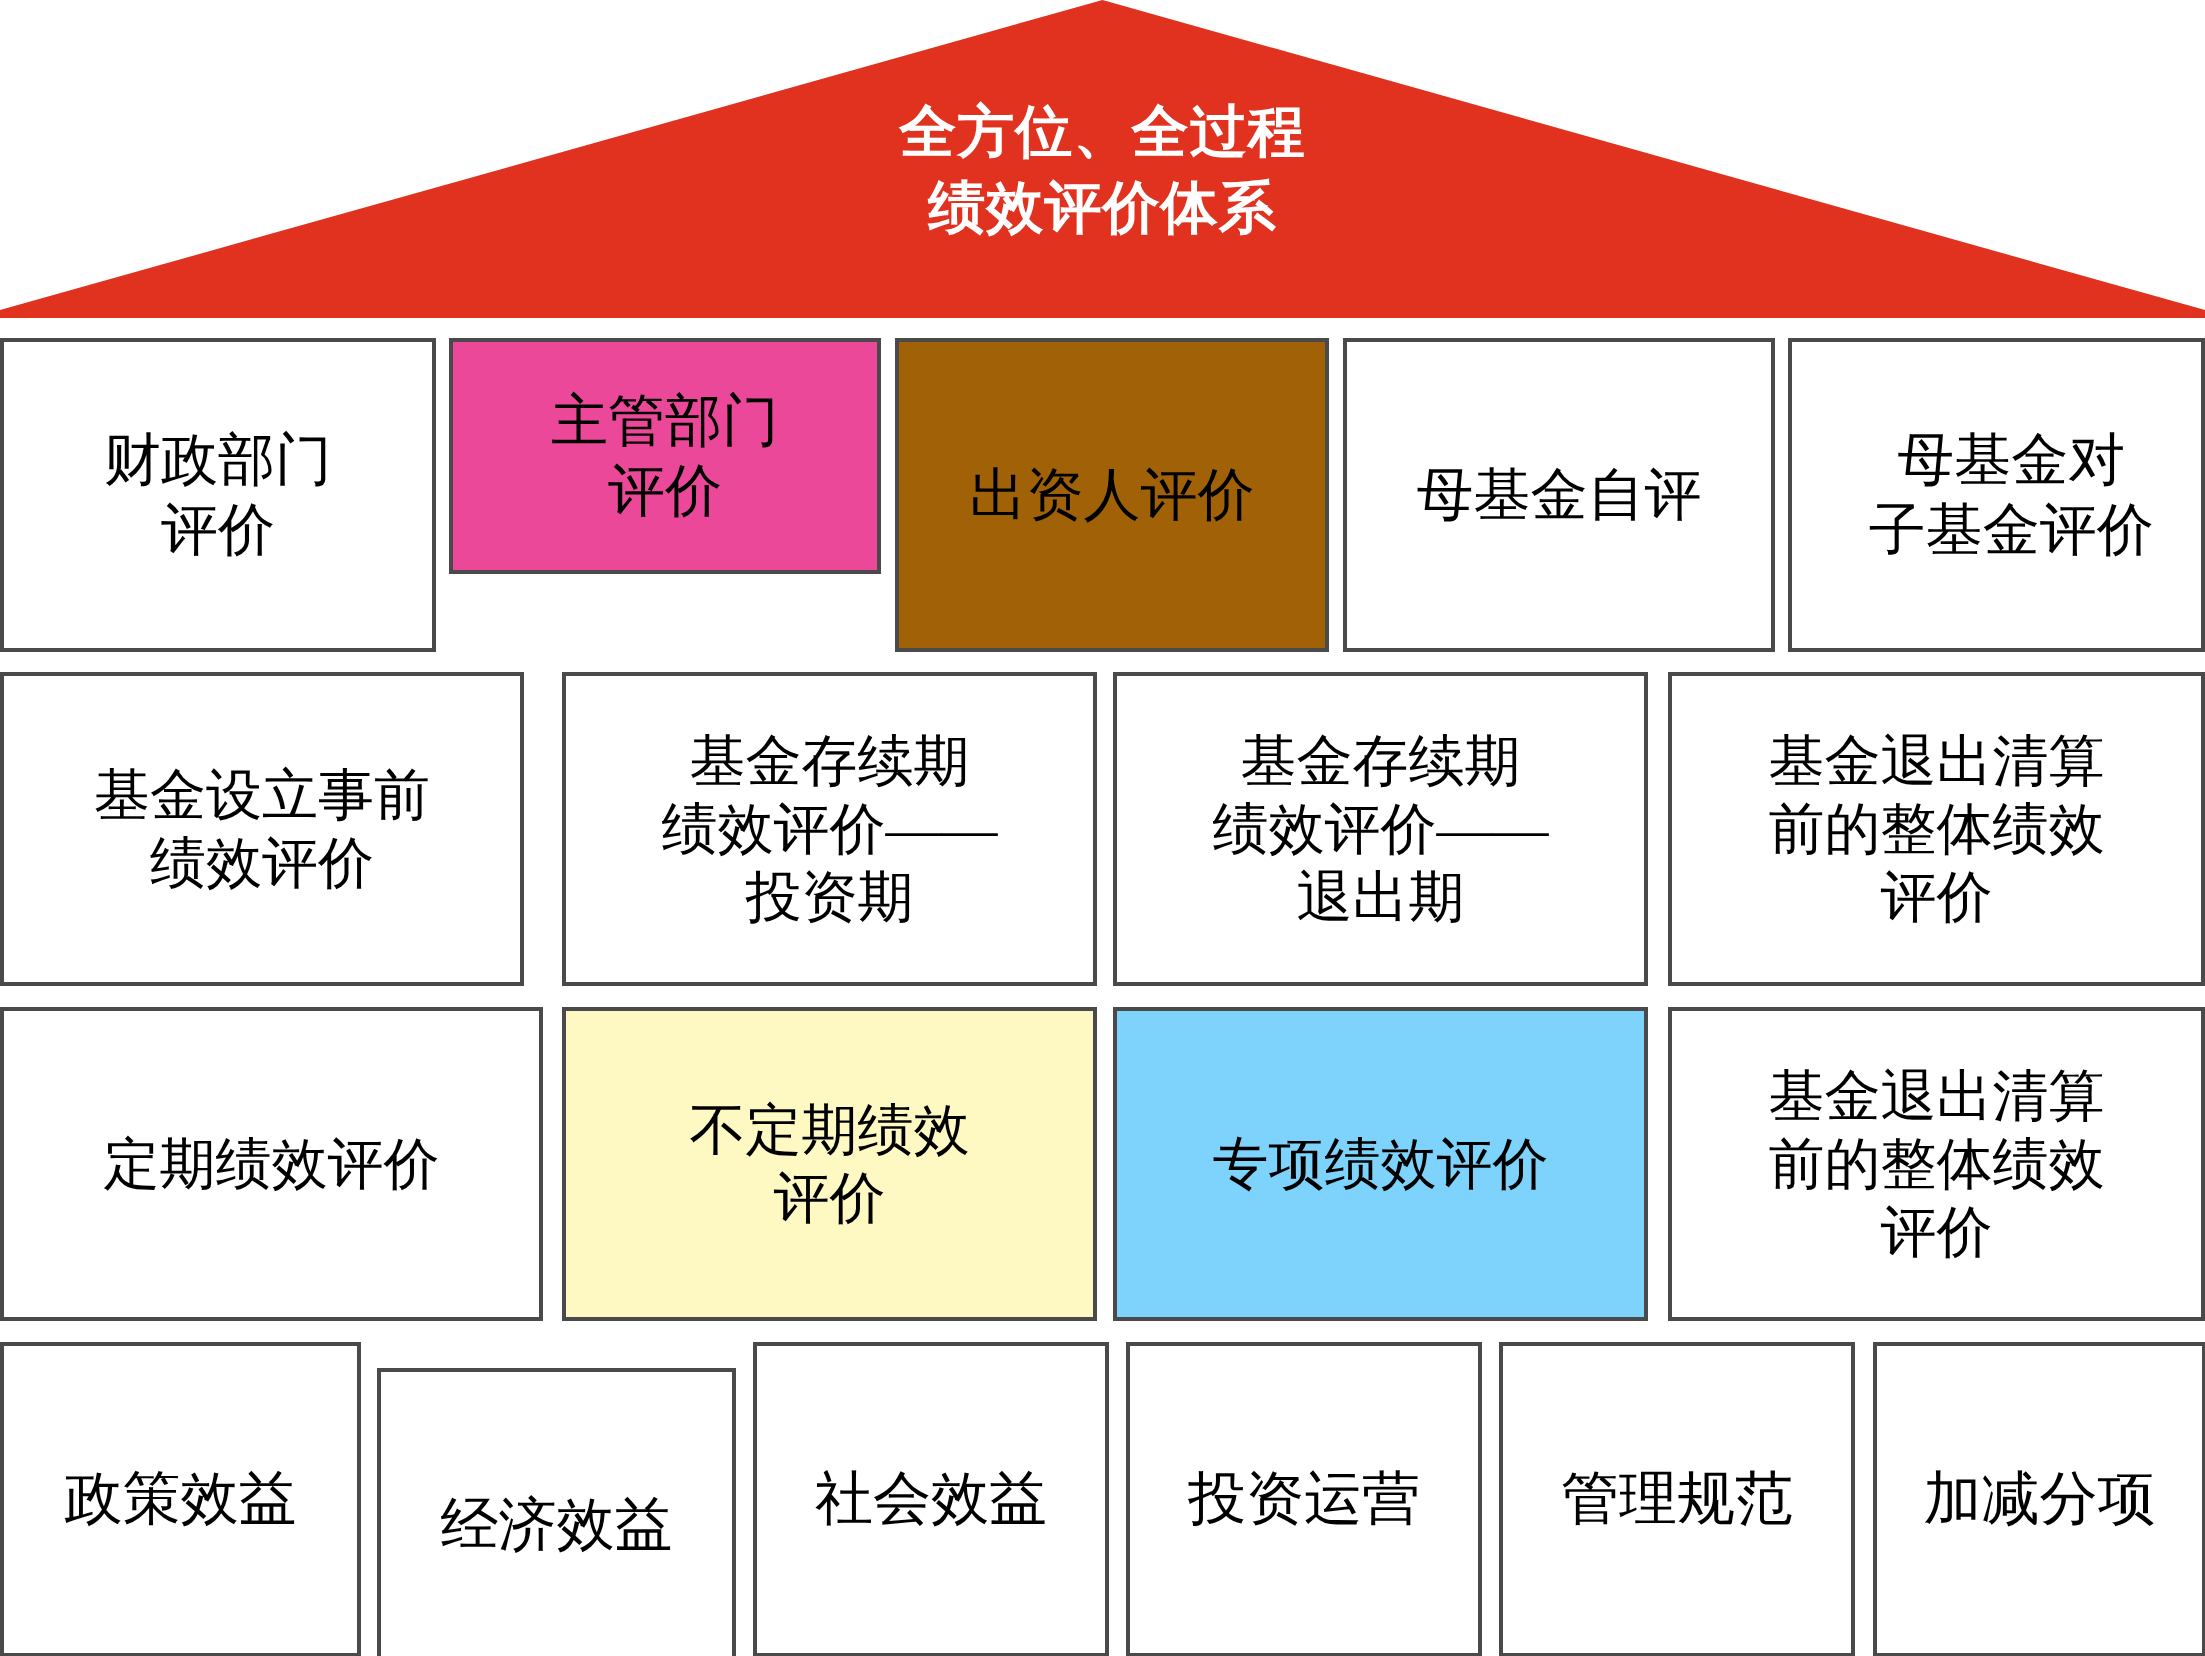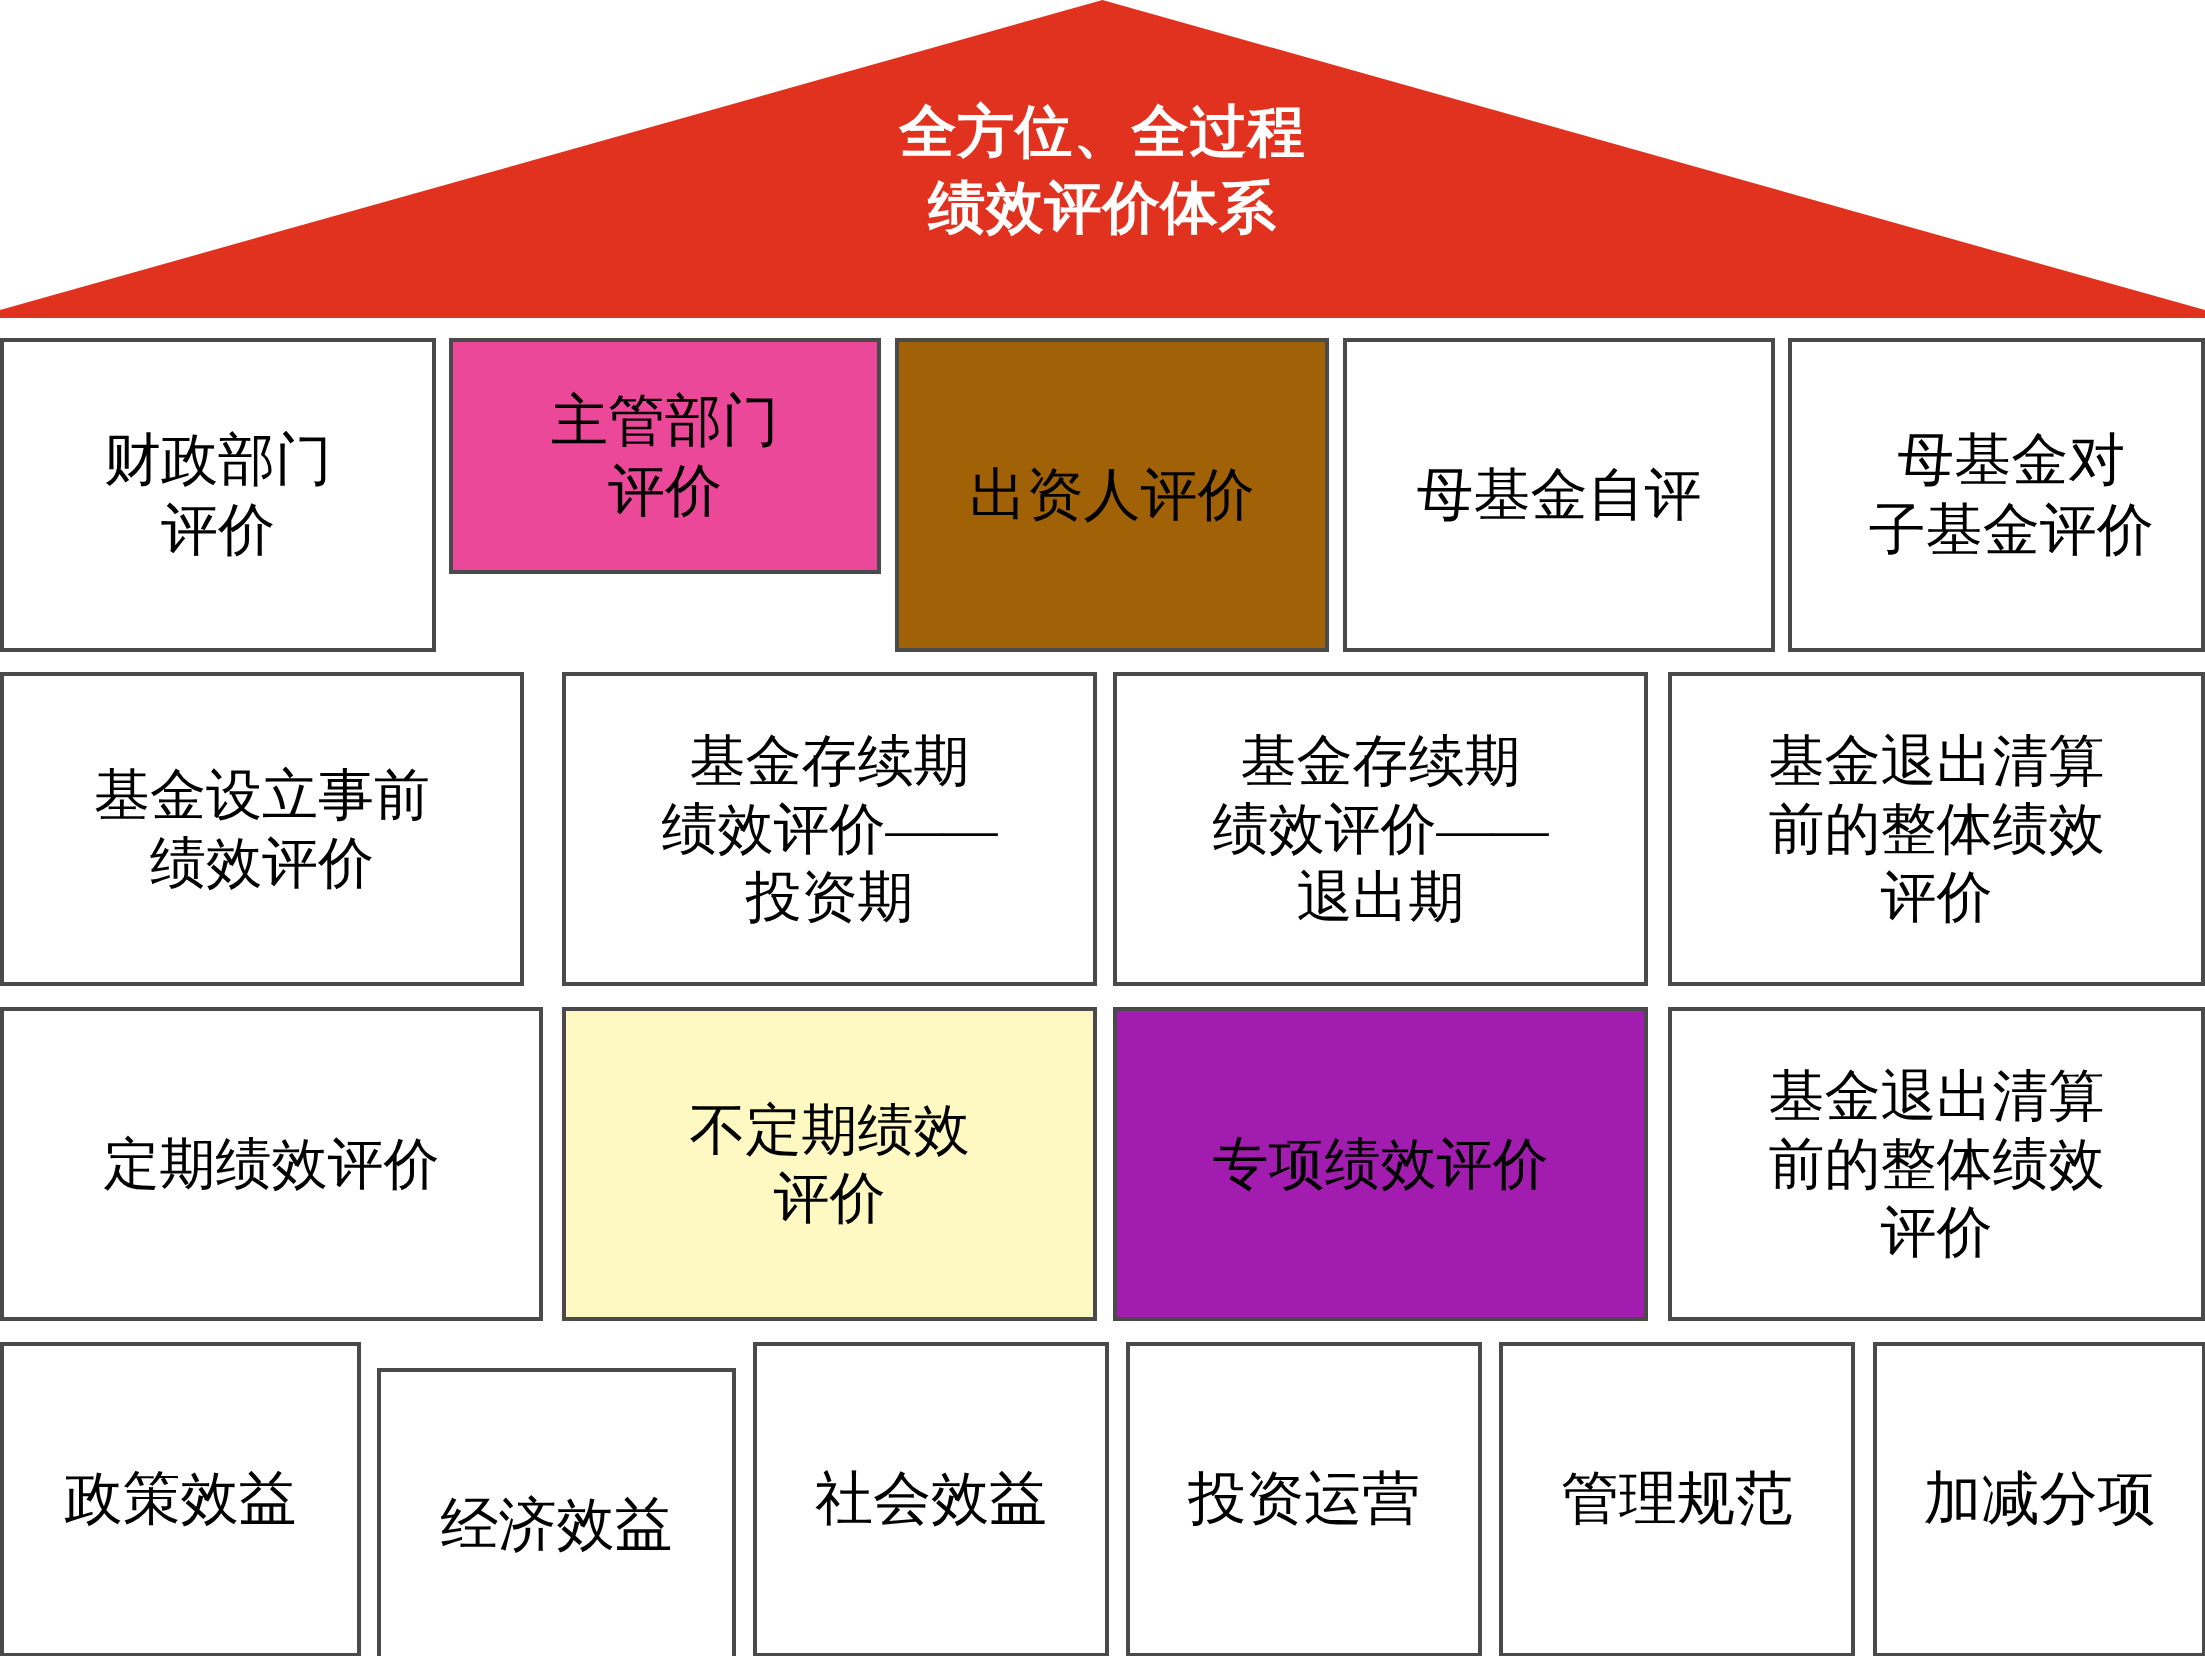--- a/index.html
+++ b/index.html
@@ -118,21 +118,21 @@
   <div class="box r2" style="left: 1668px; top: 672px; width: 537px; height: 314px; border-color: rgb(74, 74, 74); background: rgb(255, 255, 255);">
     <span class="label" style="color: rgb(0, 0, 0);">基金退出清算<br>前的整体绩效<br>评价</span>
   </div>
 
   <div class="box r3" style="left: 0px; top: 1007px; width: 543px; height: 314px; border-color: rgb(74, 74, 74); background: rgb(255, 255, 255);">
     <span class="label" style="color: rgb(0, 0, 0);">定期绩效评价</span>
   </div>
   <div class="box r3" style="left: 562px; top: 1007px; width: 535px; height: 314px; border-color: rgb(74, 74, 74); background: #fef9c3;">
     <span class="label" style="color: rgb(0, 0, 0);">不定期绩效<br>评价</span>
   </div>
-  <div class="box r3" style="left: 1113px; top: 1007px; width: 535px; height: 314px; border-color: rgb(74, 74, 74); background: #a21caf;">
+  <div class="box r3" style="left: 1113px; top: 1007px; width: 535px; height: 314px; border-color: rgb(74, 74, 74); background: #7dd3fc;">
     <span class="label" style="color: rgb(0, 0, 0);">专项绩效评价</span>
   </div>
   <div class="box r3" style="left: 1668px; top: 1007px; width: 537px; height: 314px; border-color: rgb(74, 74, 74); background: rgb(255, 255, 255);">
     <span class="label" style="color: rgb(0, 0, 0);">基金退出清算<br>前的整体绩效<br>评价</span>
   </div>
 
   <div class="box r4" style="left: 0px; top: 1342px; width: 361px; height: 315px; border-color: rgb(74, 74, 74); background: rgb(255, 255, 255);">
     <span class="label" style="color: rgb(0, 0, 0);">政策效益</span>
   </div>
   <div class="box r4" style="left: 377px; top: 1368px; width: 359px; height: 315px; border-color: rgb(74, 74, 74); background: rgb(255, 255, 255);">

